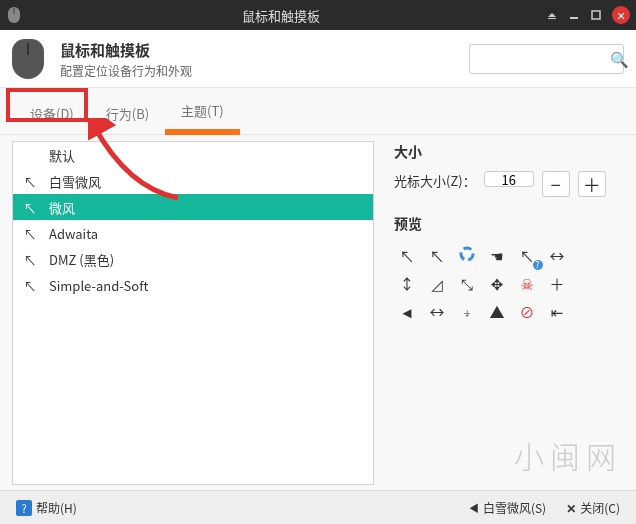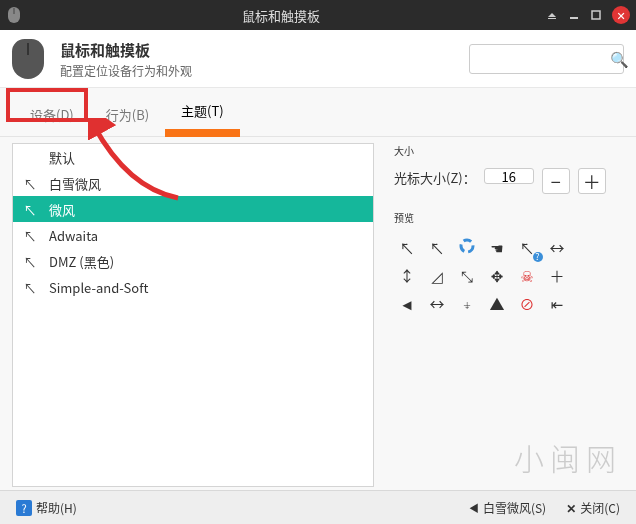--- a/index.html
+++ b/index.html
@@ -19,36 +19,36 @@
   .header-text h1 { font-size: 15px; font-weight: bold; }
   .header-text p { font-size: 12px; color:#666; margin-top:2px;}
   .search-box { margin-left:auto; width:155px; height:30px; border:1px solid #ccc; border-radius:3px; background:#fff; display:flex; align-items:center; padding:0 6px;}
   .search-box input { flex:1; border:none; outline:none; font-size:12px; background:transparent;}
   .search-glyph { color:#888; font-size:15px; }
 
   
   .tabs-wrap { position:relative; padding-top:4px; }
   .tabs { display:flex; border-bottom:1px solid #e4e4e4; padding:0 14px;align-items:center; }
   .tab { padding: 9px 16px; color:#777; cursor:pointer; }
-  .tab.active { color:#000000; border-bottom:8px solid #f97316; margin-bottom:-1px;}
+  .tab.active { color:#737373; border-bottom:6px solid #f97316; margin-bottom:-1px;}
   .red-box { position:absolute; top:0px; left:6px; width:82px; height:34px; border:4px solid #e03030; pointer-events:none; }
 
   
   .arrow-svg { position:absolute; top:30px; left:88px; pointer-events:none; z-index:5;}
 
   
   .main { display:flex; padding: 6px 12px 8px 12px; gap: 20px; position:relative; height: 358px; }
   .theme-list { flex:1; border:1px solid #d4d4d4; background:#fff; overflow:auto; }
   .theme-item { display:flex; align-items:center; height:26px; padding:0 10px; gap:12px; cursor:pointer;}
   .theme-item.selected { background:#15b79b; color:#fff;}
   .cursor-glyph { width:14px; font-size:13px; color:#444; display:inline-block; text-align:center;}
   .theme-item.selected .cursor-glyph { color:#fff;}
 
   .right-col { width:230px; }
-  .sec-title { font-weight:normal; font-size:10px; margin-bottom:10px;}
+  .sec-title { font-weight:bold; font-size:14px; margin-bottom:10px;}
   .size-row { display:flex; align-items:flex-start; gap:8px; margin-bottom:16px;}
   .size-label { font-size:13px; }
   .size-input { width:50px; height:16px; border:1px solid #ccc; border-radius:3px; text-align:center; font-size:13px;}
   .stepper { width:28px; height:26px; border:1px solid #ccc; background:#fff; border-radius:3px; display:flex; align-items:center; justify-content:center; font-size:18px; cursor:pointer;}
   .preview-grid { display:grid; grid-template-columns: repeat(6, 26px); grid-auto-rows:24px; gap:4px 4px; align-items:center; justify-items:center; font-size:15px;}
   .red { color:#d33; }
 
   .watermark { position:absolute; right:14px; bottom:16px; color:#ccc; font-size:30px; letter-spacing:6px; font-weight:300; pointer-events:none;}
 
   

